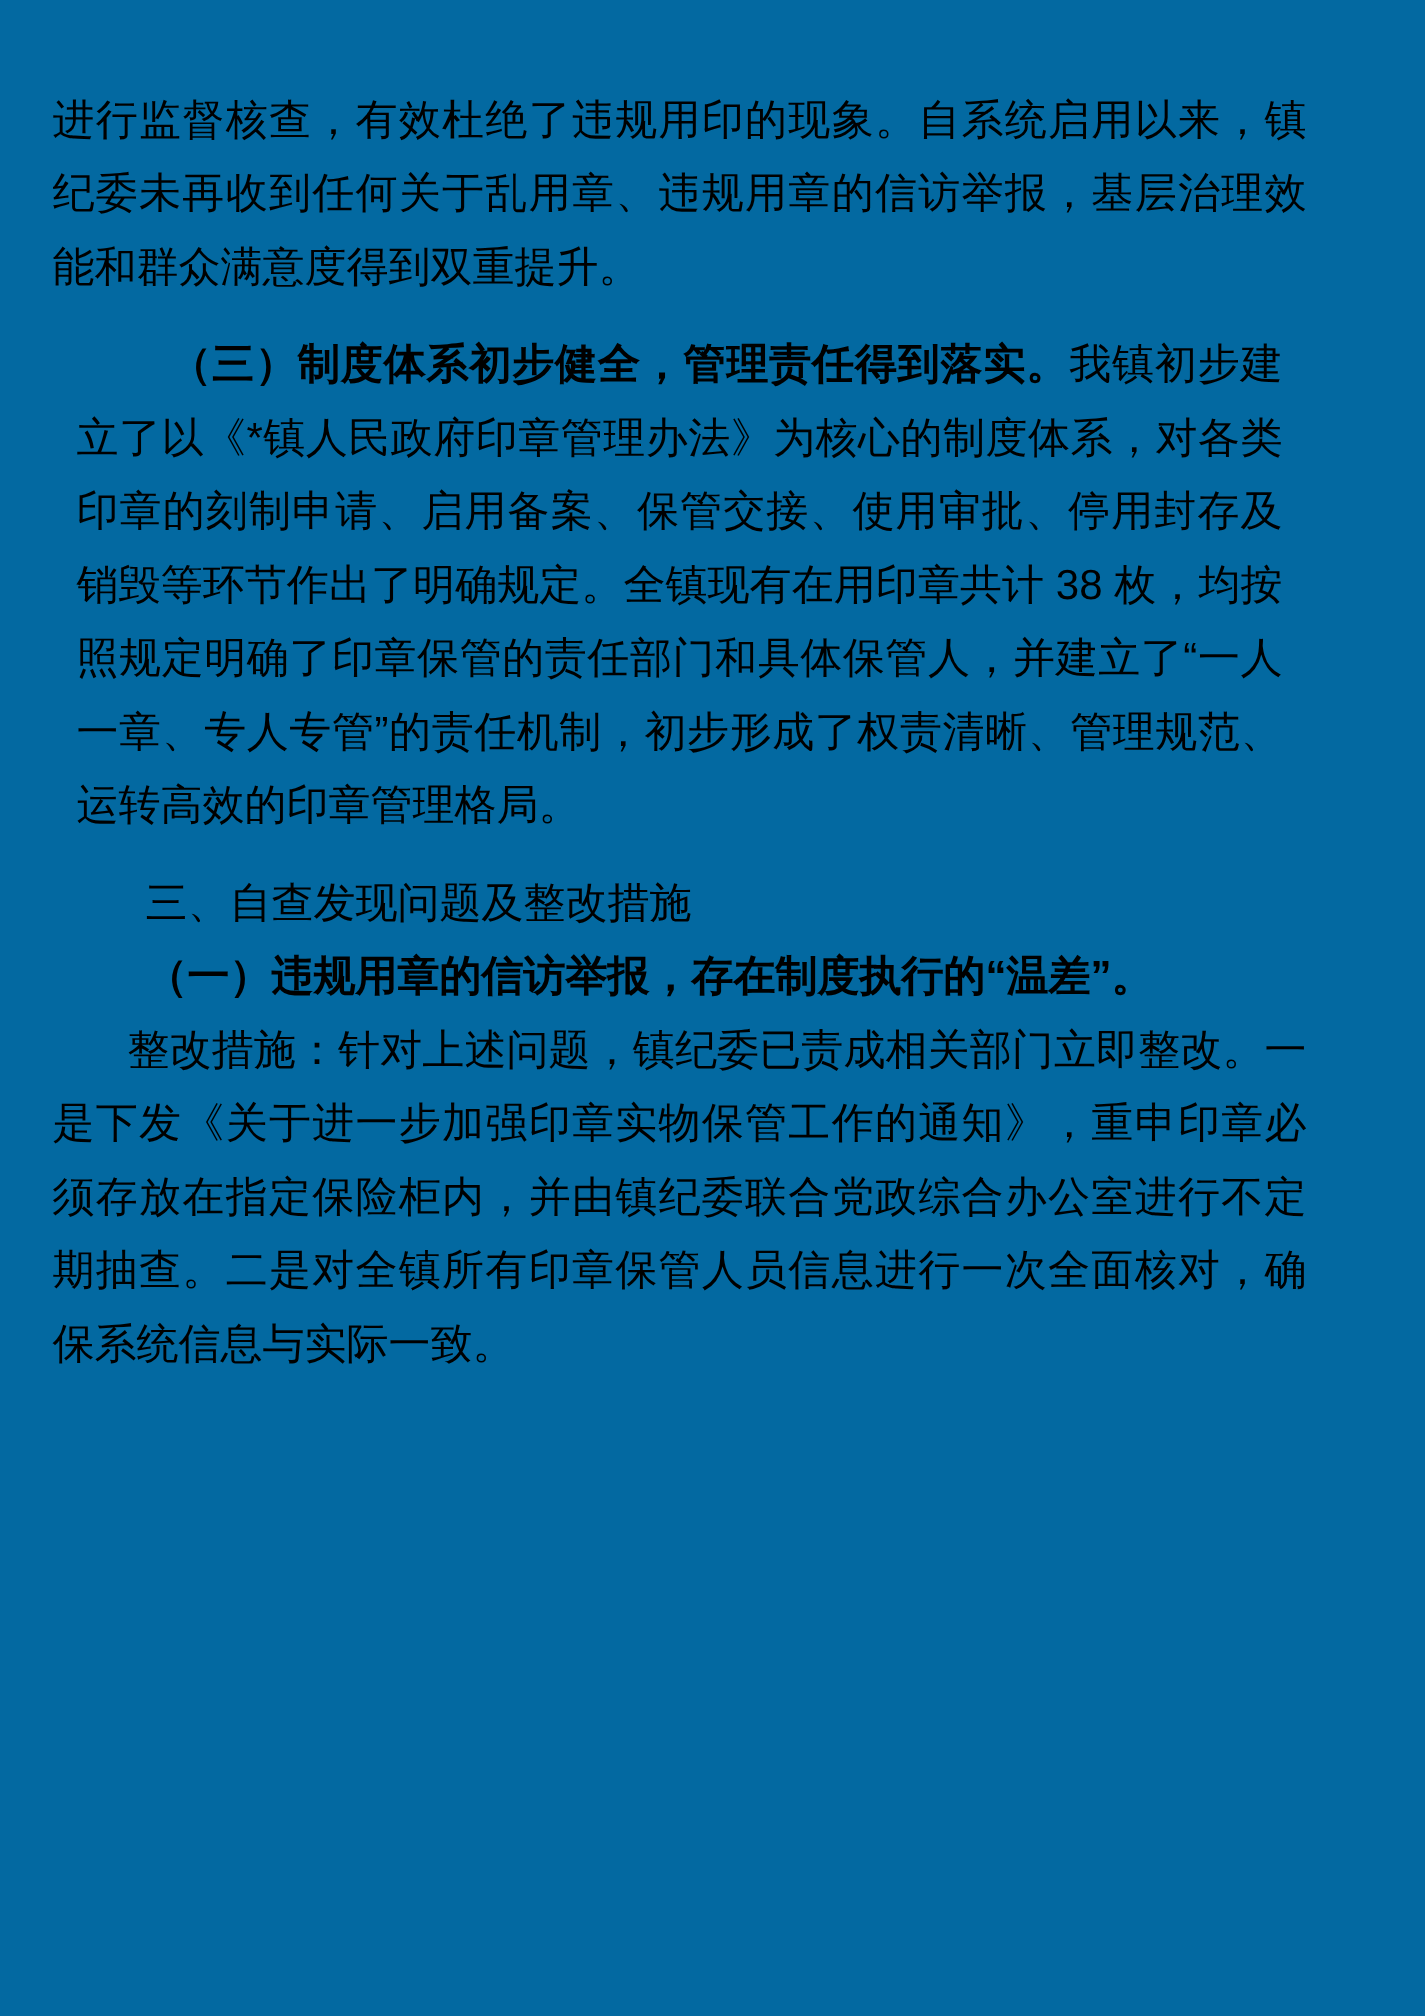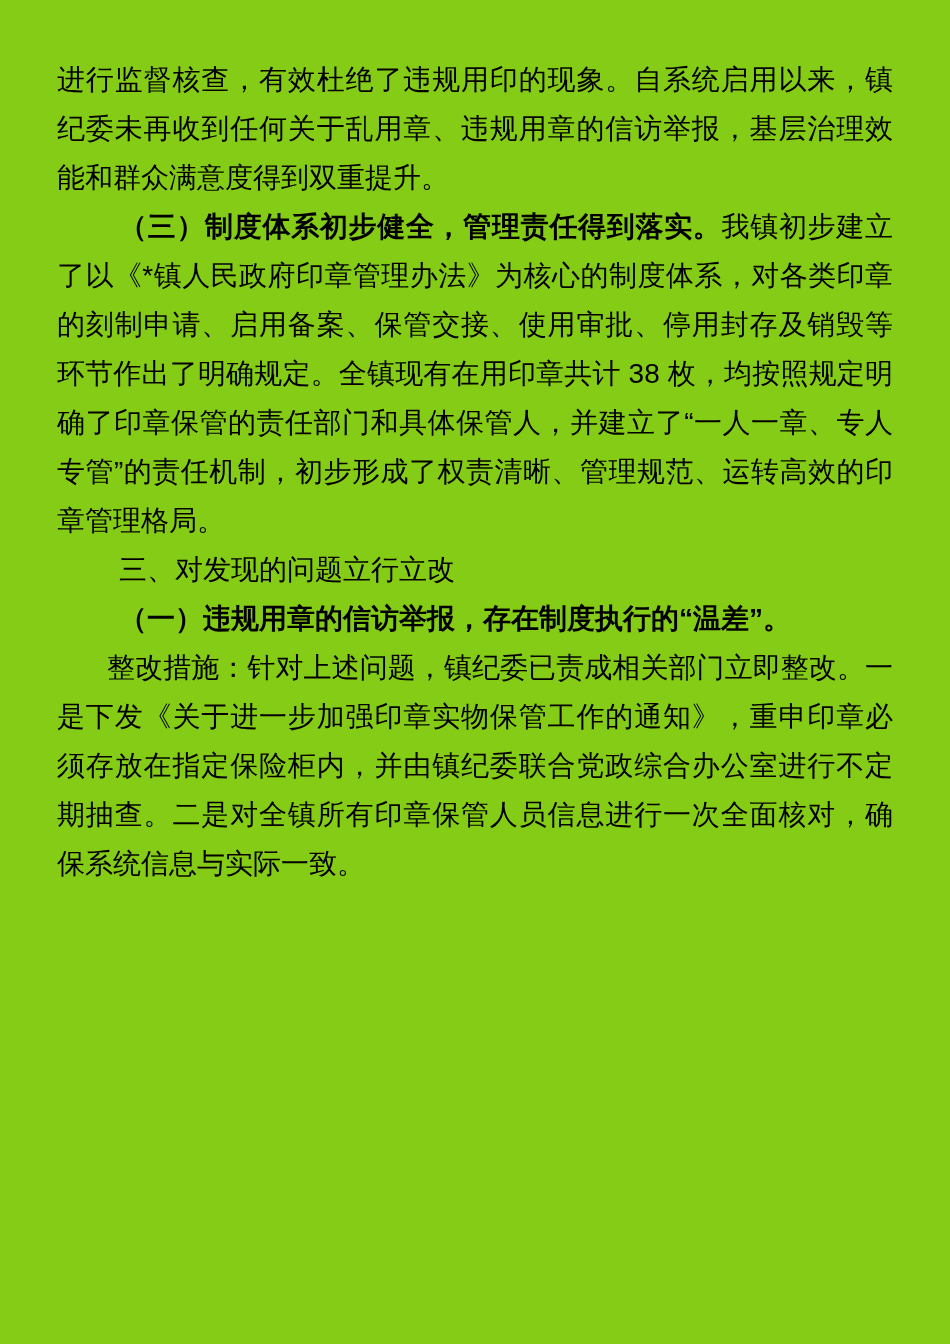--- a/index.html
+++ b/index.html
@@ -9,23 +9,23 @@
     background: #ffffff;
   }
   body {
     font-family: "Liberation Sans", "DejaVu Sans", sans-serif;
     color: #000000;
   }
   .page {
     position: relative;
     width: 950px;
     height: 1344px;
-    background: #84cc16;
+    background: #0369a1;
     box-sizing: border-box;
-    padding: 55px 57px 0 57px;
+    padding: 55px 57px 0 35px;
     overflow: hidden;
   }
   .doc-body {
     width: 836px;
   }
   
   .para,
   .heading-num,
   .heading-bold {
     font-size: 28px;
@@ -62,38 +62,38 @@
   }
   .lead-rest {
     font-weight: 400;
   }
   
   .para-mixed {
     font-size: 28px;
     line-height: 49px;
     text-align: justify;
     text-justify: inter-character;
-    margin: 0;
+    margin: 16px;
     text-indent: 62px;
     word-break: break-all;
   }
 </style>
 </head>
 <body>
 
 <div class="page">
   <div class="doc-body">
 
     <p class="para continuation">进行监督核查，有效杜绝了违规用印的现象。自系统启用以来，镇纪委未再收到任何关于乱用章、违规用章的信访举报，基层治理效能和群众满意度得到双重提升。</p>
 
     <p class="para-mixed">
       <span class="lead-bold">（三）制度体系初步健全，管理责任得到落实。</span><span class="lead-rest">我镇初步建立了以《*镇人民政府印章管理办法》为核心的制度体系，对各类印章的刻制申请、启用备案、保管交接、使用审批、停用封存及销毁等环节作出了明确规定。全镇现有在用印章共计 38 枚，均按照规定明确了印章保管的责任部门和具体保管人，并建立了“一人一章、专人专管”的责任机制，初步形成了权责清晰、管理规范、运转高效的印章管理格局。</span>
     </p>
 
-    <p class="heading-num">三、对发现的问题立行立改</p>
+    <p class="heading-num">三、自查发现问题及整改措施</p>
 
 
     <p class="heading-bold">（一）违规用章的信访举报，存在制度执行的“温差”。</p>
 
 
     <p class="para">整改措施：针对上述问题，镇纪委已责成相关部门立即整改。一是下发《关于进一步加强印章实物保管工作的通知》，重申印章必须存放在指定保险柜内，并由镇纪委联合党政综合办公室进行不定期抽查。二是对全镇所有印章保管人员信息进行一次全面核对，确保系统信息与实际一致。</p>
 
   </div>
 </div>
 

